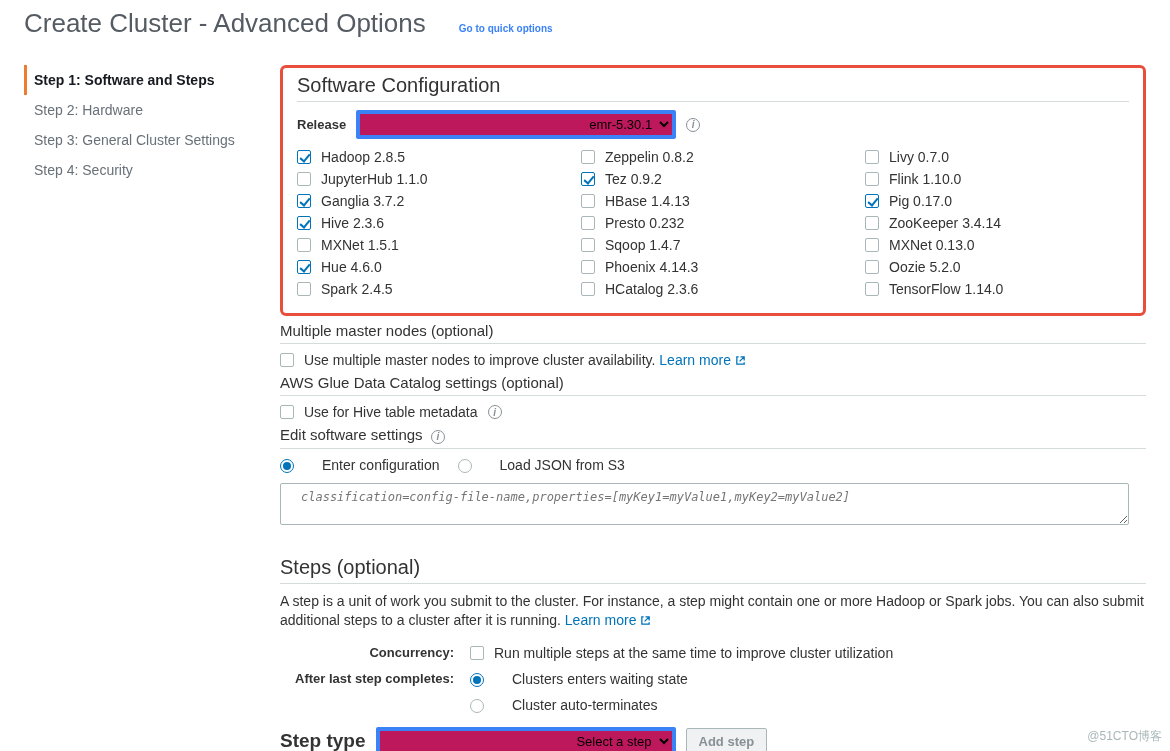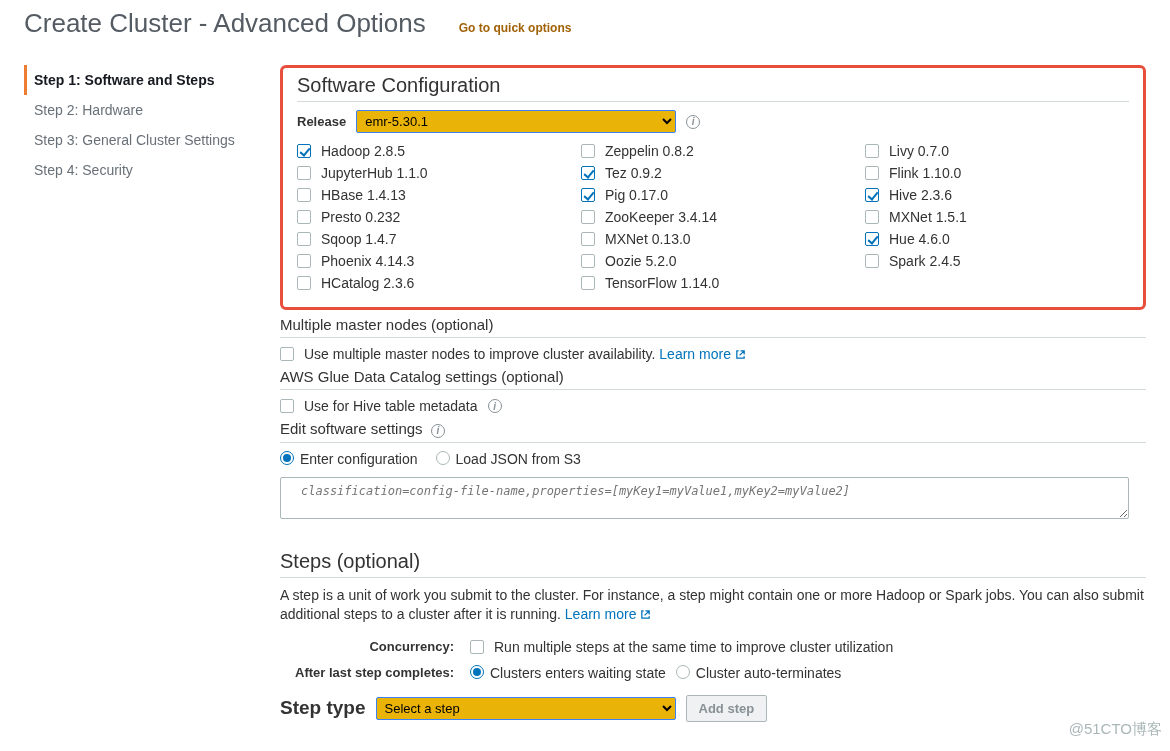--- a/index.html
+++ b/index.html
@@ -1,59 +1,59 @@
 <!DOCTYPE html>
 <html><head>
 <meta charset="utf-8">
 <style>
 * { box-sizing: border-box; margin: 0; padding: 0; font-family: "Amazon Ember", "Helvetica Neue", Arial, sans-serif; }
 body { background: #fff; color: #333; font-size: 14px; width: 1170px; }
 .container { padding: 8px 24px 28px 24px; }
 .header { display: flex; align-items: baseline; gap: 33px; margin-bottom: 26px; }
 .header h1 { font-size: 26px; font-weight: 400; color: #545b62; }
-.quick-link { color: #a16207; font-size: 12px; text-decoration: none; font-weight: 700; }
+.quick-link { color: #3b82f6; font-size: 10px; text-decoration: none; font-weight: 700; }
 .layout { display: flex; align-items: flex-start; }
 .sidebar { width: 256px; flex-shrink: 0; }
 .sidebar .step { padding: 7px 0 7px 10px; color: #687078; font-size: 14px; cursor: pointer; }
 .sidebar .step.active { font-weight: 700; color: #16191f; border-left: 3px solid #ee7c31; padding-left: 7px; }
 .main { flex: 1; }
 .highlight-box { border: 3px solid #e84e3c; border-radius: 6px; padding: 6px 14px 16px 14px; margin-bottom: 4px; }
 .section-title { font-size: 20px; font-weight: 400; color: #333; margin-bottom: 4px; }
 .hr { border: 0; border-top: 1px solid #d5dbdb; margin: 4px 0 8px 0; }
 .release-row { display: flex; align-items: center; gap: 10px; margin-bottom: 10px; }
 .release-row label { font-weight: 700; font-size: 13px; }
-select { border: 1px solid #3b82f6; border-radius: 2px; padding: 2px 4px; font-size: 13px; background: #eab308; }
+select { border: 4px solid #3b82f6; border-radius: 2px; padding: 2px 4px; font-size: 13px; background: #be185d; text-align: right; }
 .release-select { width: 320px; }
 .info-icon { display: inline-flex; width: 14px; height: 14px; border: 1px solid #879196; border-radius: 50%; color: #879196; font-size: 10px; font-style: italic; font-weight: 700; align-items: center; justify-content: center; cursor: pointer; }
 .sw-grid { display: grid; grid-template-columns: 1fr 1fr 1fr; column-gap: 20px; row-gap: 6px; }
 .cb-row { display: flex; align-items: center; gap: 10px; font-size: 14px; color: #333; }
 .cb { appearance: none; width: 14px; height: 14px; border: 1px solid #aab7b8; border-radius: 2px; background: #fff; position: relative; cursor: pointer; flex-shrink: 0; }
 .cb:checked { border-color: #0073bb; }
 .cb:checked::after { content: ""; position: absolute; left: 3.5px; top: 0.5px; width: 4px; height: 8px; border: solid #0073bb; border-width: 0 2px 2px 0; transform: rotate(40deg); }
 .sub-heading { font-size: 15px; color: #333; margin: 6px 0 4px 0; }
 .textarea { width: 98%; height: 42px; border: 1px solid #aab7b8; border-radius: 2px; padding: 6px 20px; font-family: monospace; font-size: 12px; font-style: italic; color: #879196; resize: both; }
 .sub-block { margin-top: 6px; }
 .gap { height: 28px; }
 .desc { font-size: 14px; color: #333; margin-bottom: 14px; line-height: 1.4; }
 .link { color: #0073bb; text-decoration: none; }
 .ext-icon { display: inline-block; vertical-align: -1px; }
 .form-row { display: flex; align-items: center; margin-bottom: 10px; }
 .form-label { width: 190px; text-align: right; font-weight: 700; font-size: 13px; padding-right: 16px; }
 .radio { appearance: none; width: 14px; height: 14px; border: 1px solid #aab7b8; border-radius: 50%; background: #fff; position: relative; cursor: pointer; flex-shrink: 0; }
 .radio:checked { border-color: #0073bb; }
 .radio:checked::after { content: ""; position: absolute; left: 2px; top: 2px; width: 8px; height: 8px; background: #0073bb; border-radius: 50%; }
-.radio-opts { display: flex; flex-direction: row; gap: 10px; }
-.radio-row, .radio-inline { display: flex; align-items: flex-start; gap: 6px; font-size: 14px; }
+.radio-opts { display: flex; flex-direction: column; gap: 10px; }
+.radio-row, .radio-inline { display: flex; align-items: flex-end; gap: 28px; font-size: 14px; }
 .radio-inline { margin-right: 18px; }
 .radio-group-inline { display: flex; align-items: center; margin-bottom: 10px; }
 .step-type-row { display: flex; align-items: center; gap: 10px; margin-top: 14px; }
 .step-type-row .lbl { font-weight: 700; font-size: 19px; }
 .step-select { width: 300px; }
 .btn { border: 1px solid #aab7b8; background: #f0f1f2; color: #879196; border-radius: 2px; padding: 5px 12px; font-weight: 700; font-size: 13px; cursor: pointer; }
-.watermark { position: fixed; right: 8px; bottom: 12px; color: #aab7b8; font-size: 15px; }
+.watermark { position: fixed; right: 8px; bottom: 6px; color: #aab7b8; font-size: 12px; }
 </style>
 </head>
 <body>
 
 <div class="container">
   <div class="header">
     <h1>Create Cluster - Advanced Options</h1>
     <a href="#" class="quick-link">Go to quick options</a>
   </div>
 
@@ -93,20 +93,24 @@
               <input type="checkbox" class="cb" style="">
               <span>JupyterHub 1.1.0</span>
             </div>
             <div class="cb-row">
               <input type="checkbox" class="cb" checked="" style="">
               <span>Tez 0.9.2</span>
             </div>
             <div class="cb-row">
               <input type="checkbox" class="cb" style="">
               <span>Flink 1.10.0</span>
+            </div>
+            <div class="cb-row">
+              <input type="checkbox" class="cb" checked="" style="">
+              <span>Ganglia 3.7.2</span>
             </div>
             <div class="cb-row">
               <input type="checkbox" class="cb" style="">
               <span>HBase 1.4.13</span>
             </div>
             <div class="cb-row">
               <input type="checkbox" class="cb" checked="" style="">
               <span>Pig 0.17.0</span>
             </div>
             <div class="cb-row">

